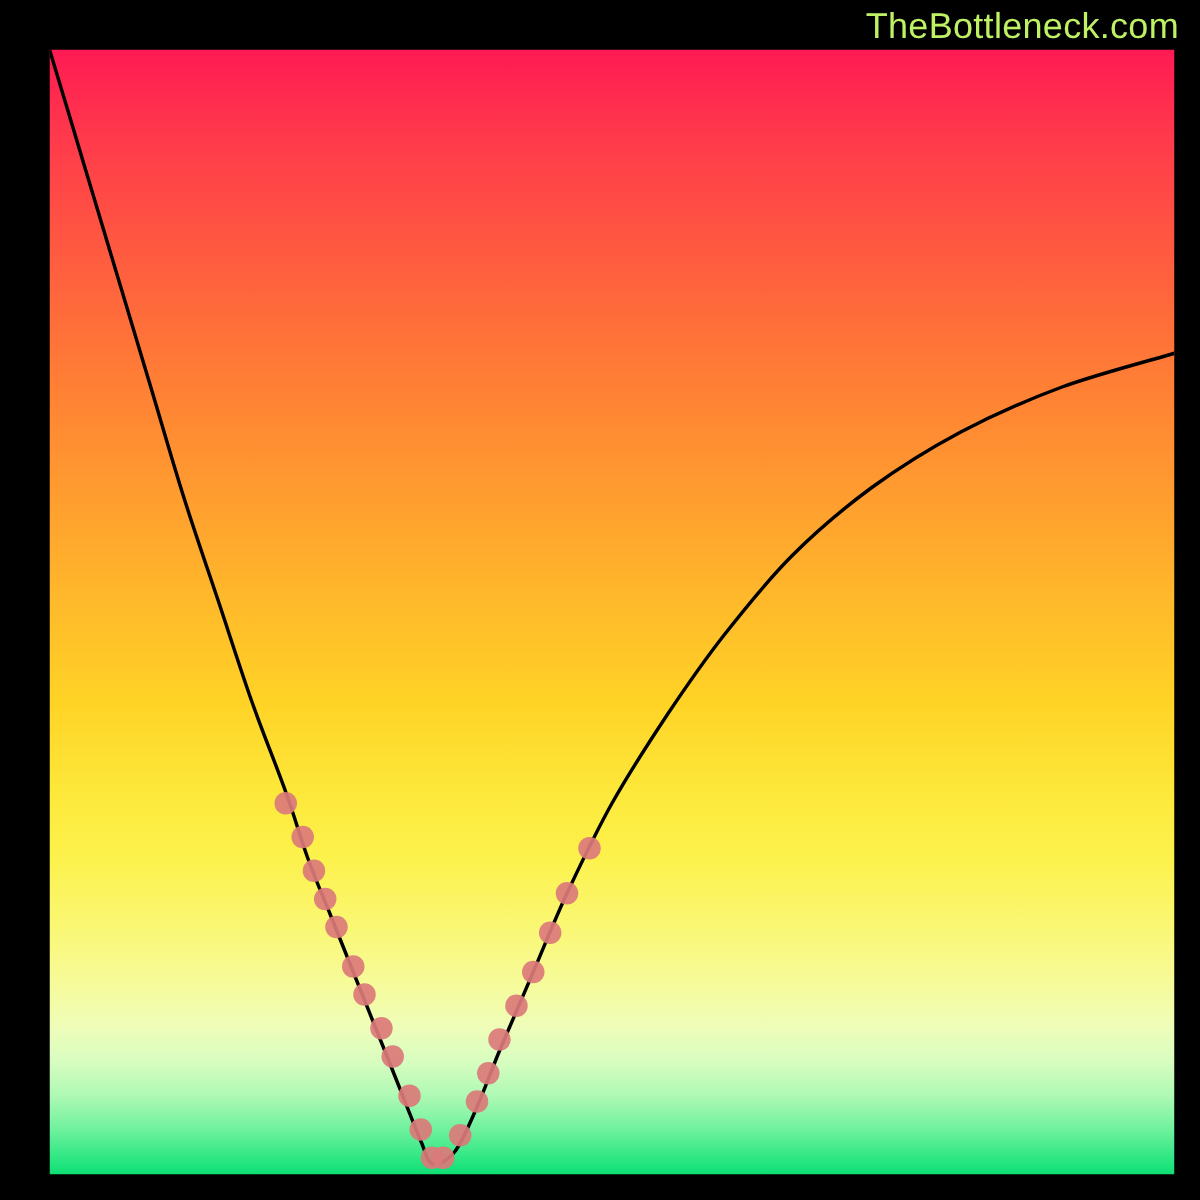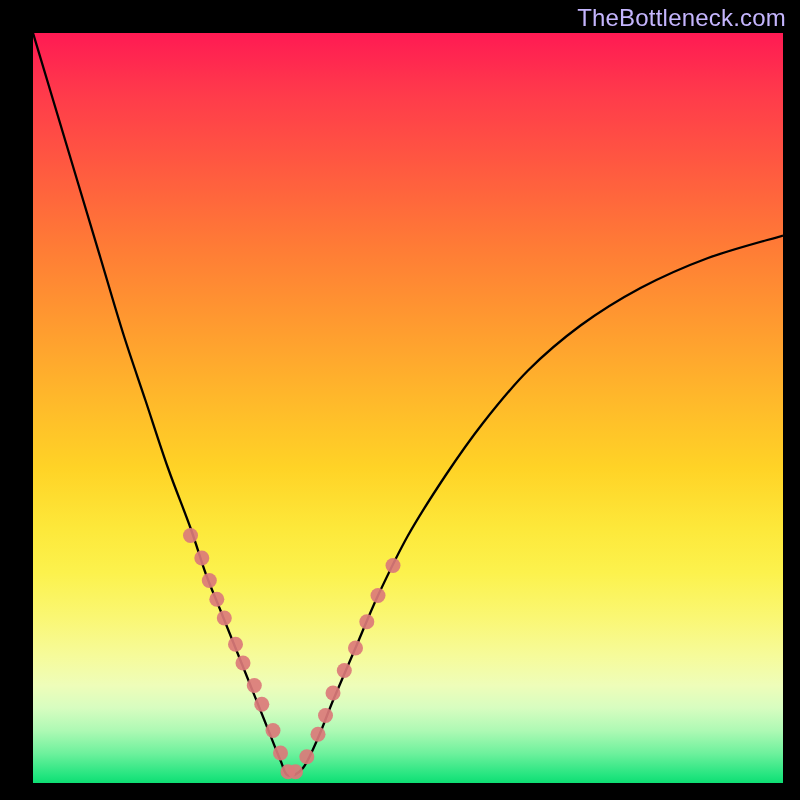--- a/index.html
+++ b/index.html
@@ -47,21 +47,21 @@
       #aef9b4 93%,
       #6ff19d 96%,
       #23e57f 99%,
       #0ede73 100%
     );
   }
   .watermark {
     position: absolute;
     top: 4px;
     right: 14px;
-    color: #c4b5fd;
+    color: #bef264;
     font-size: 24px;
     font-weight: 500;
     letter-spacing: 0.2px;
     user-select: none;
   }
   svg.curve {
     position: absolute;
     inset: 0;
     width: 750px;
     height: 750px;

